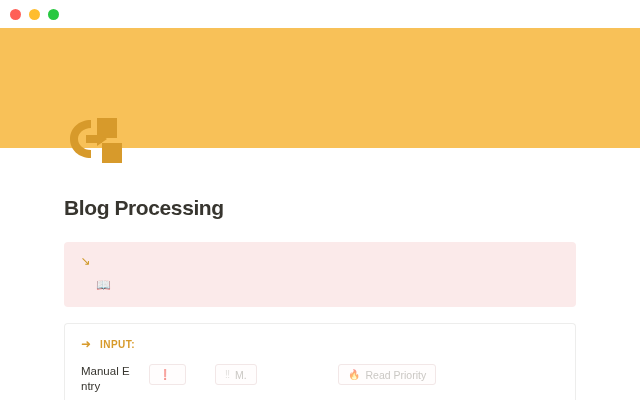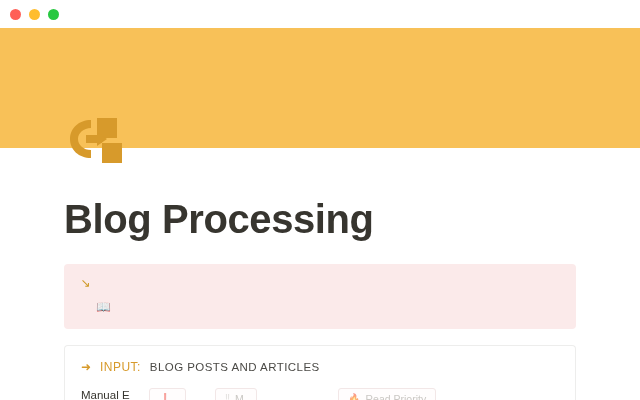--- a/index.html
+++ b/index.html
@@ -54,21 +54,21 @@
   }
   .logo-wrap svg { display: block; width: 100%; height: 100%; }
 
   
   .page {
     position: relative;
     padding: 0 64px;
   }
 
   .page-title {
-    font-size: 40px;
+    font-size: 21px;
     font-weight: bold;
     letter-spacing: -0.4px;
     color: #37352f;
     margin-top: 48px;
     line-height: 1.15;
   }
 
   
   .callout {
     margin-top: 22px;
@@ -128,22 +128,22 @@
     align-items: center;
     gap: 9px;
   }
   .card-head-icon {
     color: #d79a2b;
     font-size: 12px;
     line-height: 1;
     flex: none;
   }
   .card-head-label {
-    font-size: 12px;
-    font-weight: normal;
+    font-size: 10px;
+    font-weight: bold;
     letter-spacing: 0.45px;
     color: #d79a2b;
   }
   .card-head-text {
     font-size: 11.5px;
     font-weight: normal;
     letter-spacing: 0.45px;
     color: #4b4a46;
   }
 
@@ -221,21 +221,20 @@
     <div class="callout-row cl-indent">
       <span class="cl-icon book">📖</span>
     </div>
   </div>
 
   <div class="card">
 
     <div class="card-head">
       <span class="card-head-icon">➜</span>
       <span class="card-head-label">INPUT:</span>
-      <span class="card-head-text">BLOG POSTS AND ARTICLES</span>
     </div>
 
     <div class="card-row">
 
       <div class="entry-cell">
         <span>Manual Entry</span>
         
       </div>
 
       <div class="chips">

